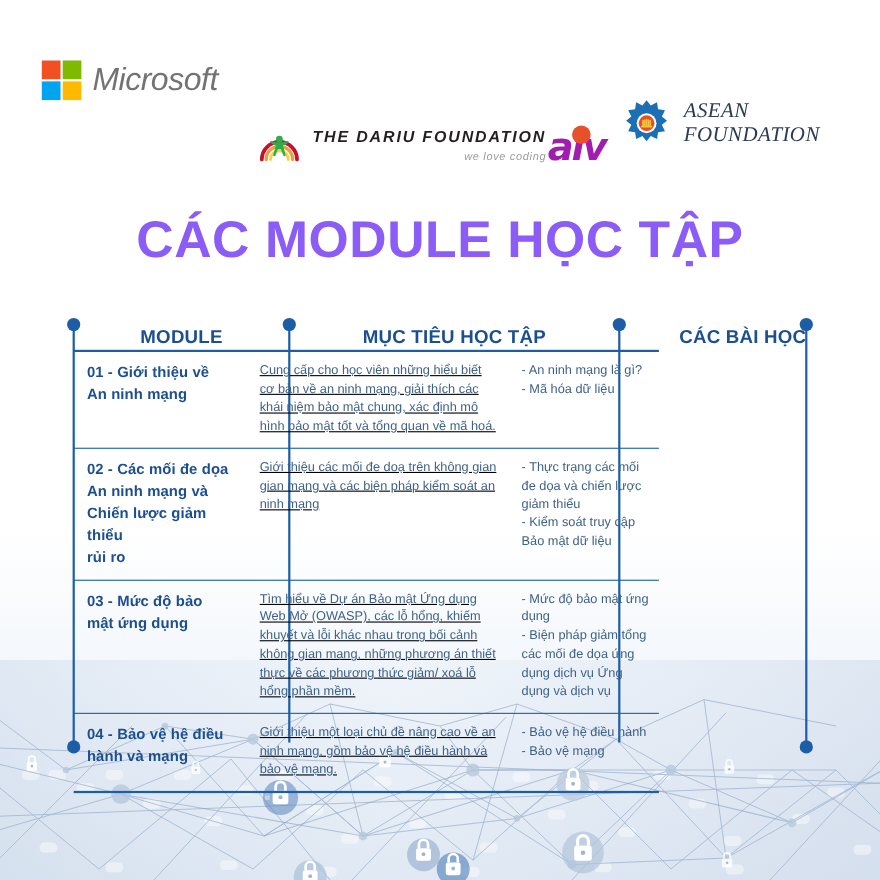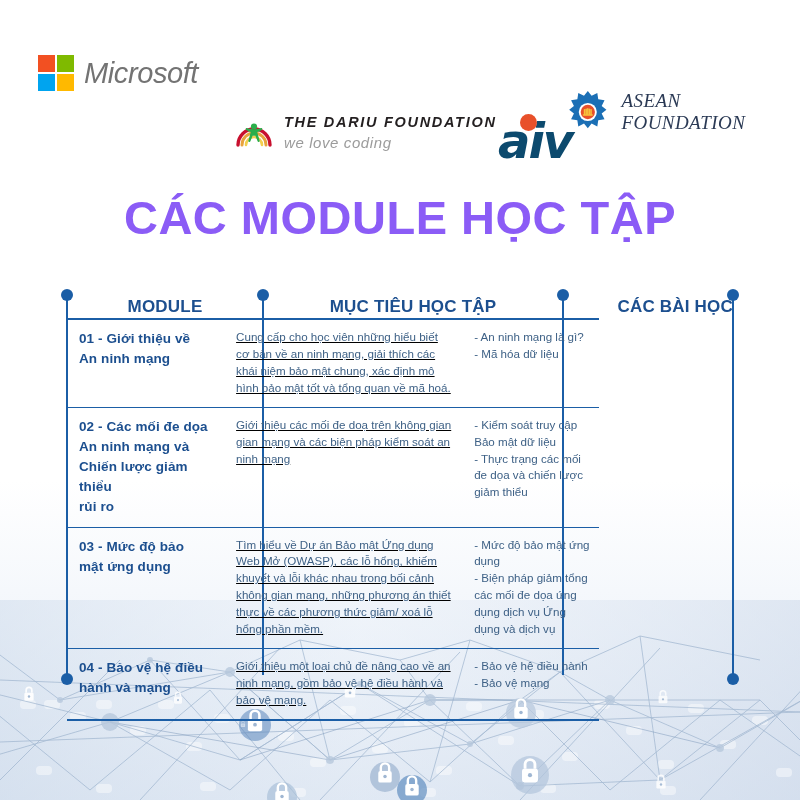--- a/index.html
+++ b/index.html
@@ -30,24 +30,24 @@
   .ms-q.b{background:#00a4ef;}
   .ms-q.y{background:#ffb900;}
   .ms-word{font-size:29px;color:#737373;letter-spacing:-.4px;font-weight:400;}
 
   #logo-asean{left:565px;top:52px;display:flex;align-items:center;gap:11px;margin-top:36px;}
   .asean-word{font-family:"Liberation Serif", serif;font-size:19px;color:#2b3a55;letter-spacing:.4px;}
 
   #logo-dariu{left:234px;top:113px;display:flex;align-items:center;gap:10px;}
   .dariu-text{display:flex;flex-direction:column;line-height:1.1;}
   .dariu-main{font-size:14.5px;font-weight:bold;color:#231f20;letter-spacing:1.7px;}
-  .dariu-sub{font-size:15px;color:#9b9b9b;letter-spacing:.6px;text-align:left;margin-top:4px;}
+  .dariu-sub{font-size:10px;color:#9b9b9b;letter-spacing:.6px;text-align:right;margin-top:4px;}
 
   #logo-aiv{left:498px;top:117px;}
-  .aiv-word{font-size:48px;font-weight:bold;color:#0c4a6e;letter-spacing:-2px;font-family:"DejaVu Sans", sans-serif;line-height:1;}
+  .aiv-word{font-size:35px;font-weight:bold;color:#a21caf;letter-spacing:-2px;font-family:"DejaVu Sans", sans-serif;line-height:1;}
 
   
   #page-title{
     position:absolute;left:0;top:190px;width:800px;text-align:center;
     font-size:47px;font-weight:bold;color:#8b5cf6;letter-spacing:.5px;
   }
 
   
   #table-block{position:absolute;left:67px;top:288px;width:666px;}
 
@@ -334,22 +334,22 @@
           </div>
         </div>
         <div class="trow">
           <div class="cell c1">
             <div class="mod-name">02 - Các mối đe dọa<br>An ninh mạng và<br>Chiến lược giảm thiểu<br>rủi ro</div>
           </div>
           <div class="cell c2">
             <div class="obj-text">Giới thiệu các mối đe doạ trên không gian gian mạng và các biện pháp kiểm soát an ninh mạng</div>
           </div>
           <div class="cell c3">
+            <div class="lesson-line">- Thực trạng các mối đe dọa và chiến lược giảm thiểu</div>
             <div class="lesson-line">- Kiểm soát truy cập Bảo mật dữ liệu</div>
-            <div class="lesson-line">- Thực trạng các mối đe dọa và chiến lược giảm thiểu</div>
           </div>
         </div>
         <div class="trow">
           <div class="cell c1">
             <div class="mod-name">03 - Mức độ bảo<br>mật ứng dụng</div>
           </div>
           <div class="cell c2">
             <div class="obj-text">Tìm hiểu về Dự án Bảo mật Ứng dụng Web Mở (OWASP), các lỗ hổng, khiếm khuyết và lỗi khác nhau trong bối cảnh không gian mạng, những phương án thiết thực về các phương thức giảm/ xoá lỗ hổng phần mềm.</div>
           </div>
           <div class="cell c3">

